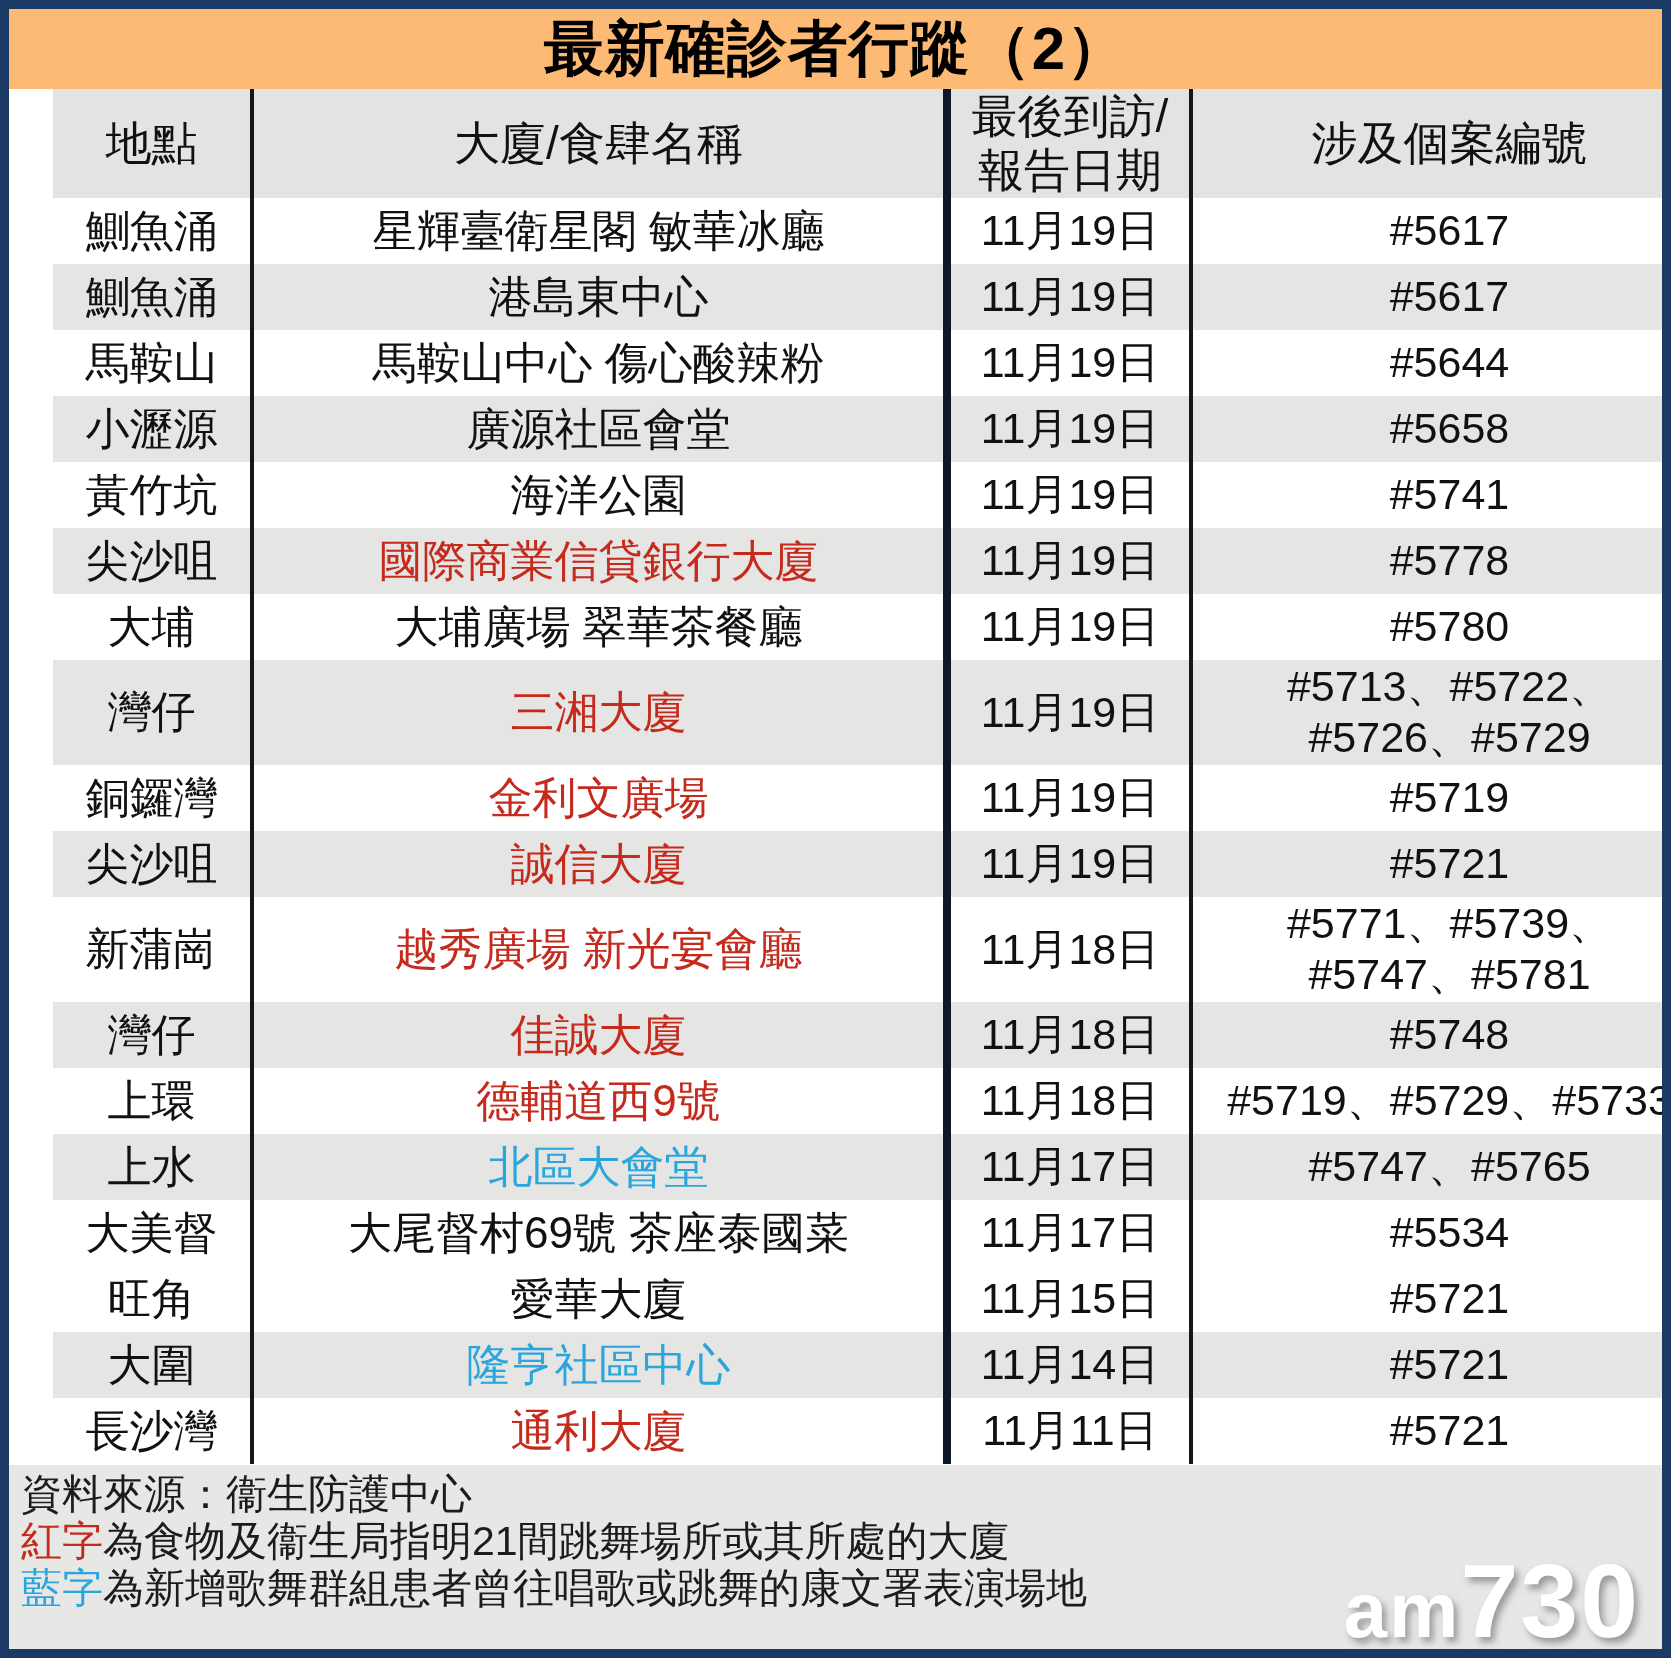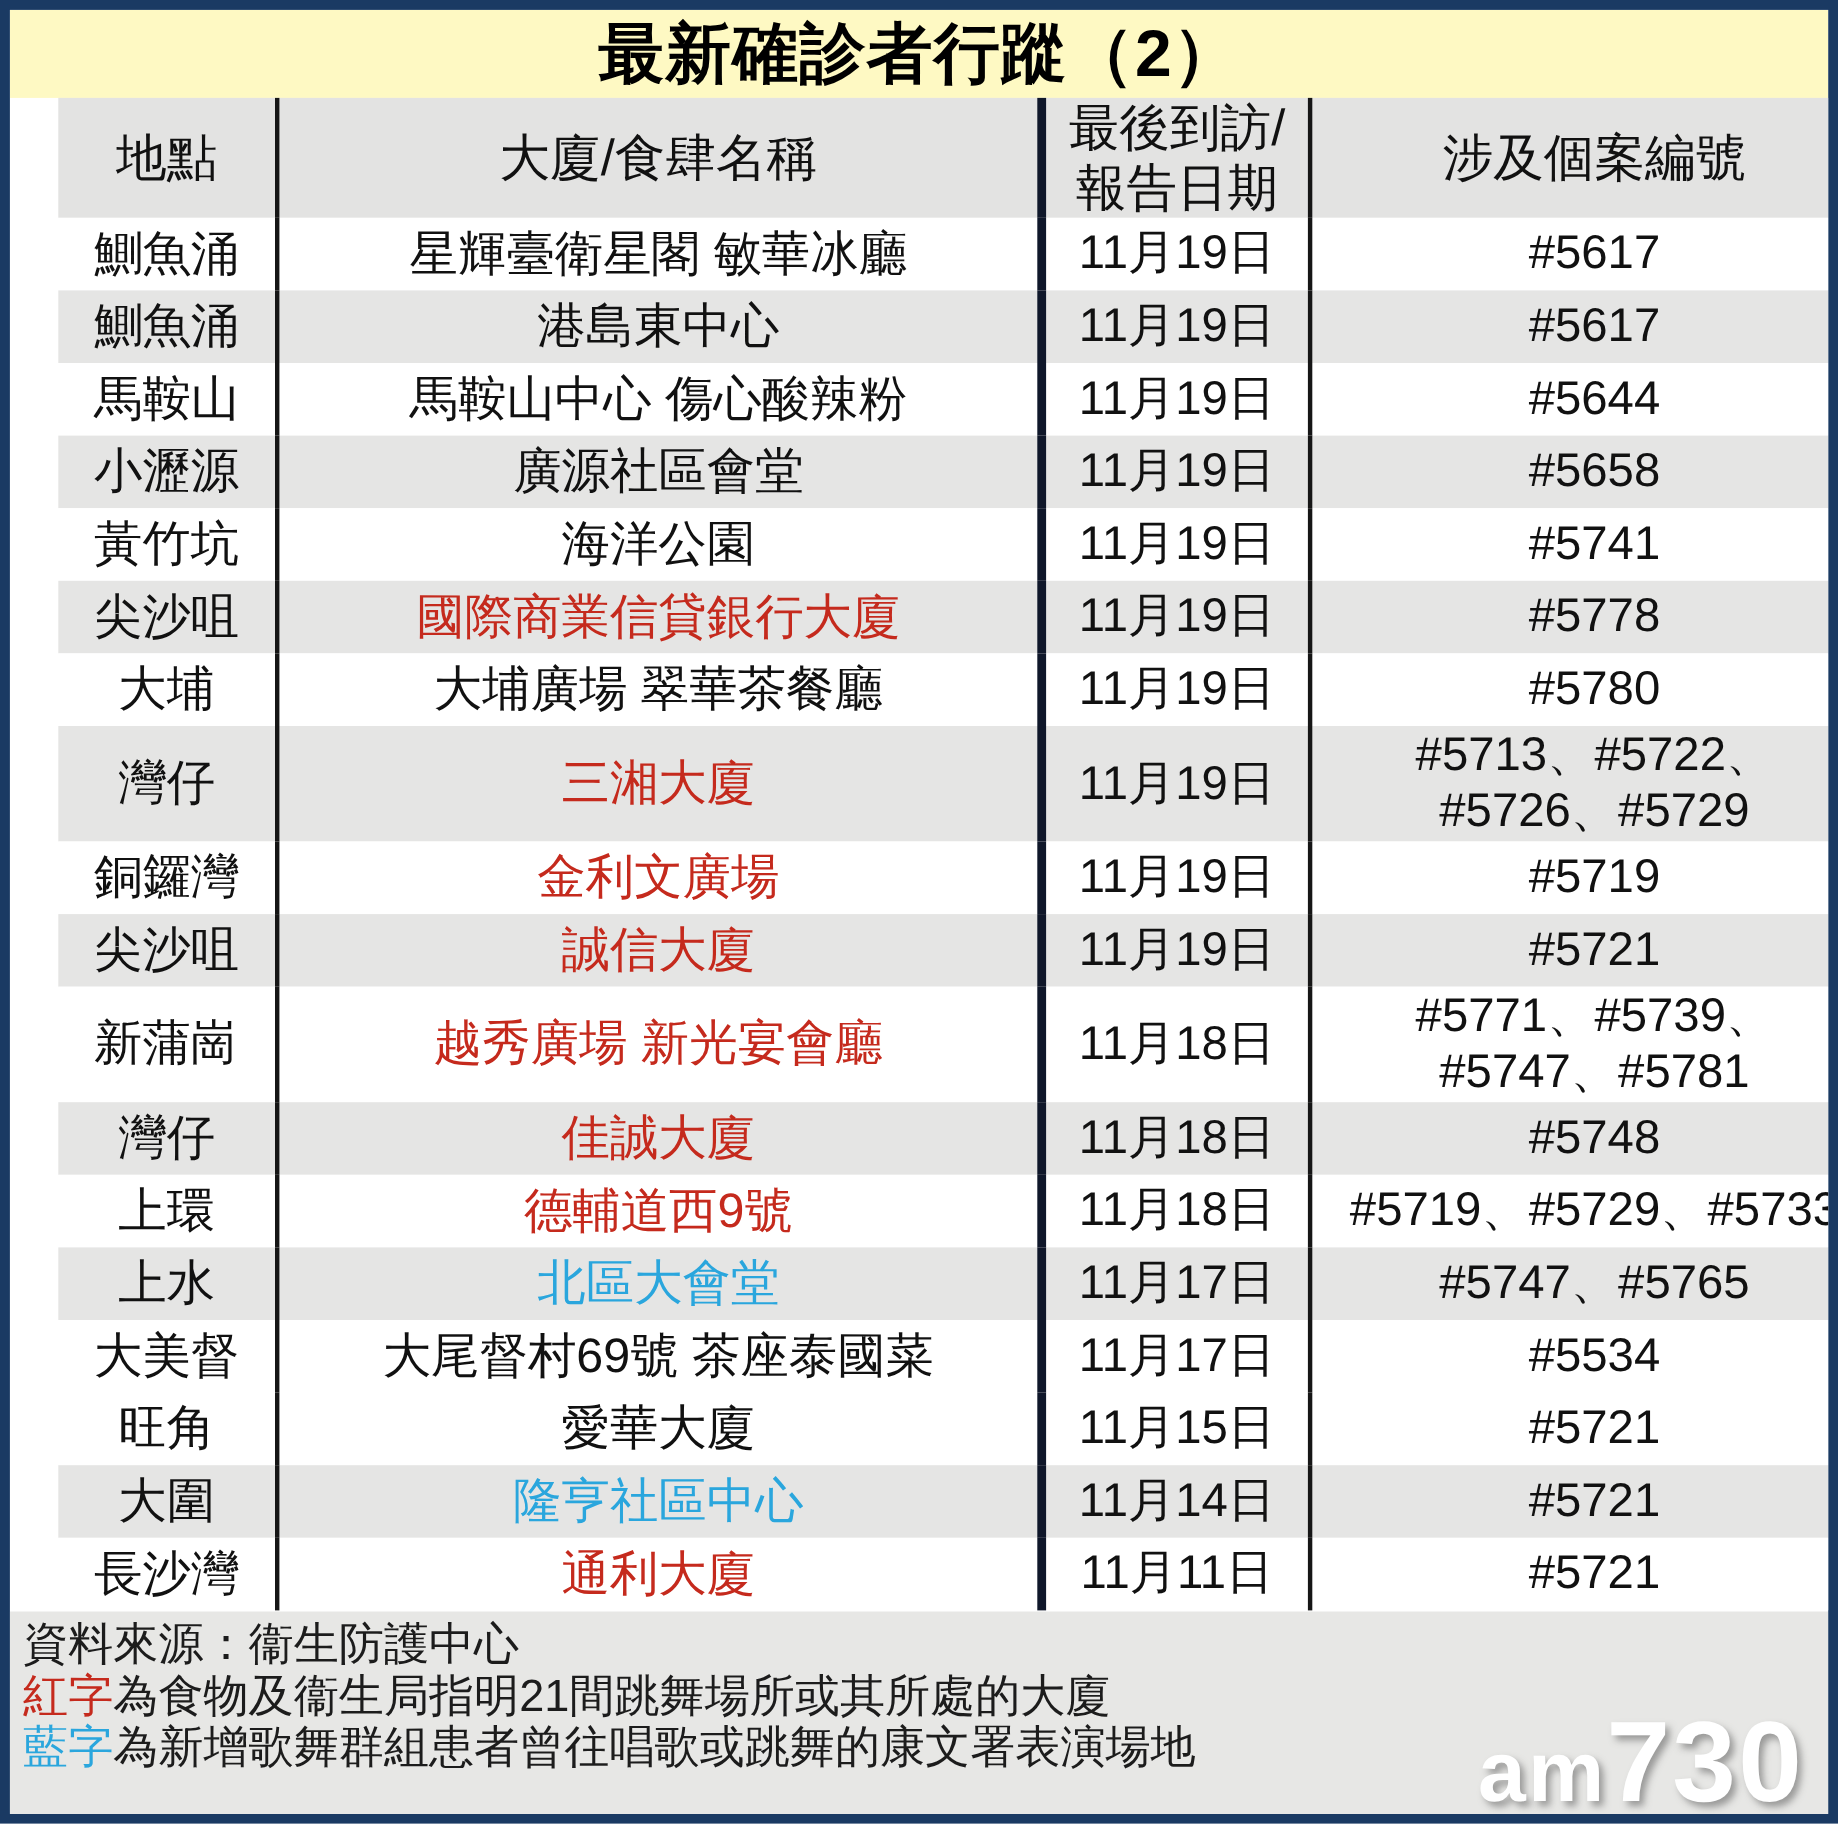--- a/index.html
+++ b/index.html
@@ -17,21 +17,21 @@
 
   .title {
     height: 80px;
     display: flex;
     align-items: center;
     justify-content: center;
     font-size: 60px;
     font-weight: bold;
     color: #000;
     letter-spacing: 1px;
-    background: #fef9c3;
+    background: #fdba74;
   }
 
   table.cases {
     width: 1653px;
     border-collapse: collapse;
     table-layout: fixed;
     margin-left: 44px;
   }
   col.c-loc   { width: 199px; }
   col.c-name  { width: 695px; }

